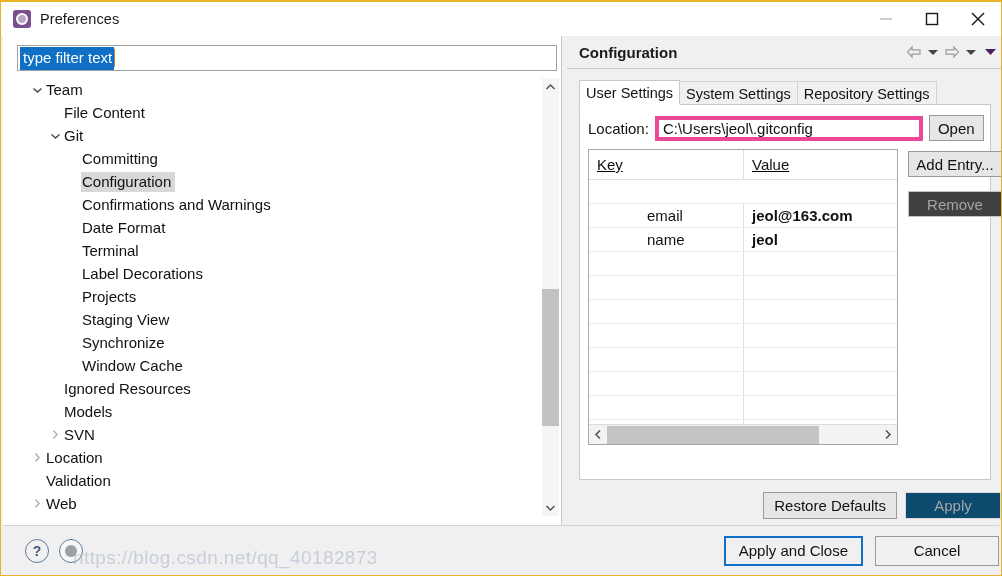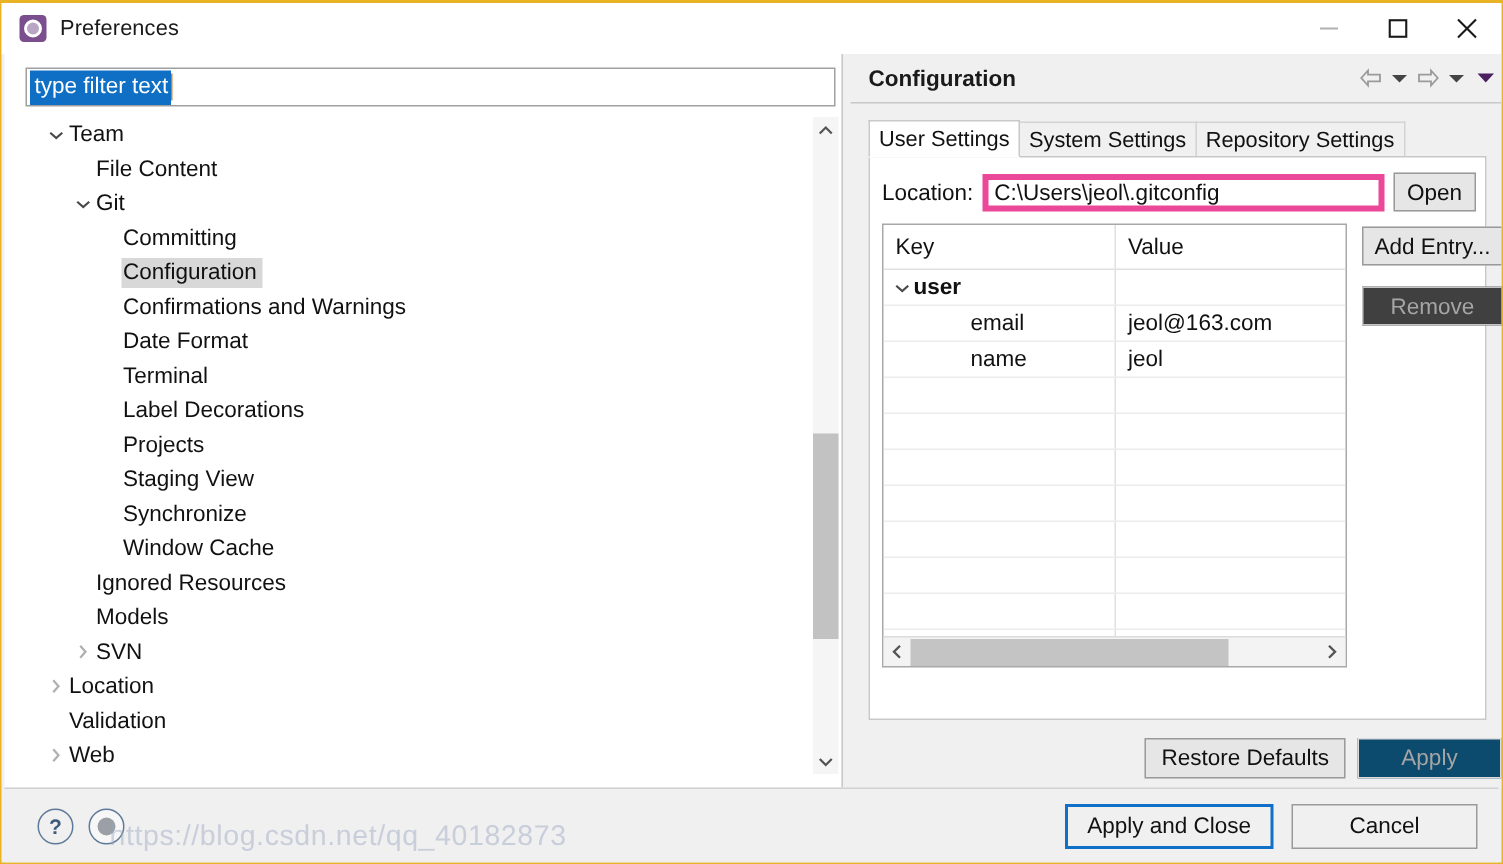--- a/index.html
+++ b/index.html
@@ -203,36 +203,37 @@
   #table-wrap {
     position: absolute; left: 8px; top: 44px;
     width: 310px; height: 296px;
     border: 1px solid #a8a8a8;
     background: #ffffff;
     overflow: hidden;
   }
   #table-head {
     display: flex; height: 30px;
     border-bottom: 1px solid #e0e0e0;
+    text-decoration: underline;
   }
   .th {
     font-size: 15px; color: #111111;
     display: flex; align-items: center;
     padding-left: 8px;
   }
   .th.k { width: 155px; border-right: 1px solid #e0e0e0; }
   .th.v { flex: 1; }
   .trow { display: flex; height: 24px; border-bottom: 1px solid #ececec; }
   .td {
     font-size: 15px; color: #111111;
     display: flex; align-items: center;
     white-space: nowrap; overflow: hidden;
   }
   .td.k { width: 155px; border-right: 1px solid #e0e0e0; padding-left: 4px; }
-  .td.v { flex: 1; padding-left: 8px; }
+  .td.v { flex: 1; padding-left: 8px; font-weight: bold; }
   .td.k .kwisty {
     width: 16px; flex: 0 0 16px;
     display: flex; align-items: center; justify-content: center;
   }
   .td.k .ktext.group { font-weight: bold; }
   .td.k .ktext.child { margin-left: 38px; }
 
   #table-hscroll {
     position: absolute; left: 0; bottom: 0;
     width: 308px; height: 20px;
@@ -290,21 +291,21 @@
     width: 24px; height: 24px; border-radius: 50%;
     border: 1px solid #5f7a99;
     display: flex; align-items: center; justify-content: center;
     flex: 0 0 auto;
   }
   #help-icon { margin-left: 22px; color: #3c5a7a; font-size: 14px; font-weight: bold; }
   #shell-icon { margin-left: 10px; background: #f7f7f7; }
   #shell-icon .dot { width: 12px; height: 12px; border-radius: 50%; background: #9aa0a6; }
 
   #bottom-buttons {
-    margin-left: auto; margin-right: 14px;
+    margin-left: auto; 
     display: flex; align-items: flex-start;
   }
   #apply-close {
     height: 30px; padding: 0 13px;
     border: 2px solid #1070c8;
     background: #f0f0f0;
     font-size: 15px; color: #111111;
     display: flex; align-items: center; justify-content: center;
   }
   #cancel-btn {
@@ -528,28 +529,20 @@
           <div id="open-button">Open</div>
         </div>
 
         <div id="table-wrap">
           <div id="table-head">
             <div class="th k">Key</div>
             <div class="th v">Value</div>
           </div>
           <div id="table-body">
               <div class="trow">
-                <div class="td k">
-                  <span class="kwisty">
-                    <svg width="11" height="8" viewBox="0 0 11 8">
-                      <polyline points="1.5,2.5 5.5,6 9.5,2.5" fill="none" stroke="#4a4a4a" stroke-width="1.5"></polyline>
-                    </svg>
-                  </span>
-                  <span class="ktext group">user</span>
-                </div>
                 <div class="td v"></div>
               </div>
               <div class="trow">
                 <div class="td k">
                   <span class="kwisty"></span>
                   <span class="ktext child">email</span>
                 </div>
                 <div class="td v">jeol@163.com</div>
               </div>
               <div class="trow">

